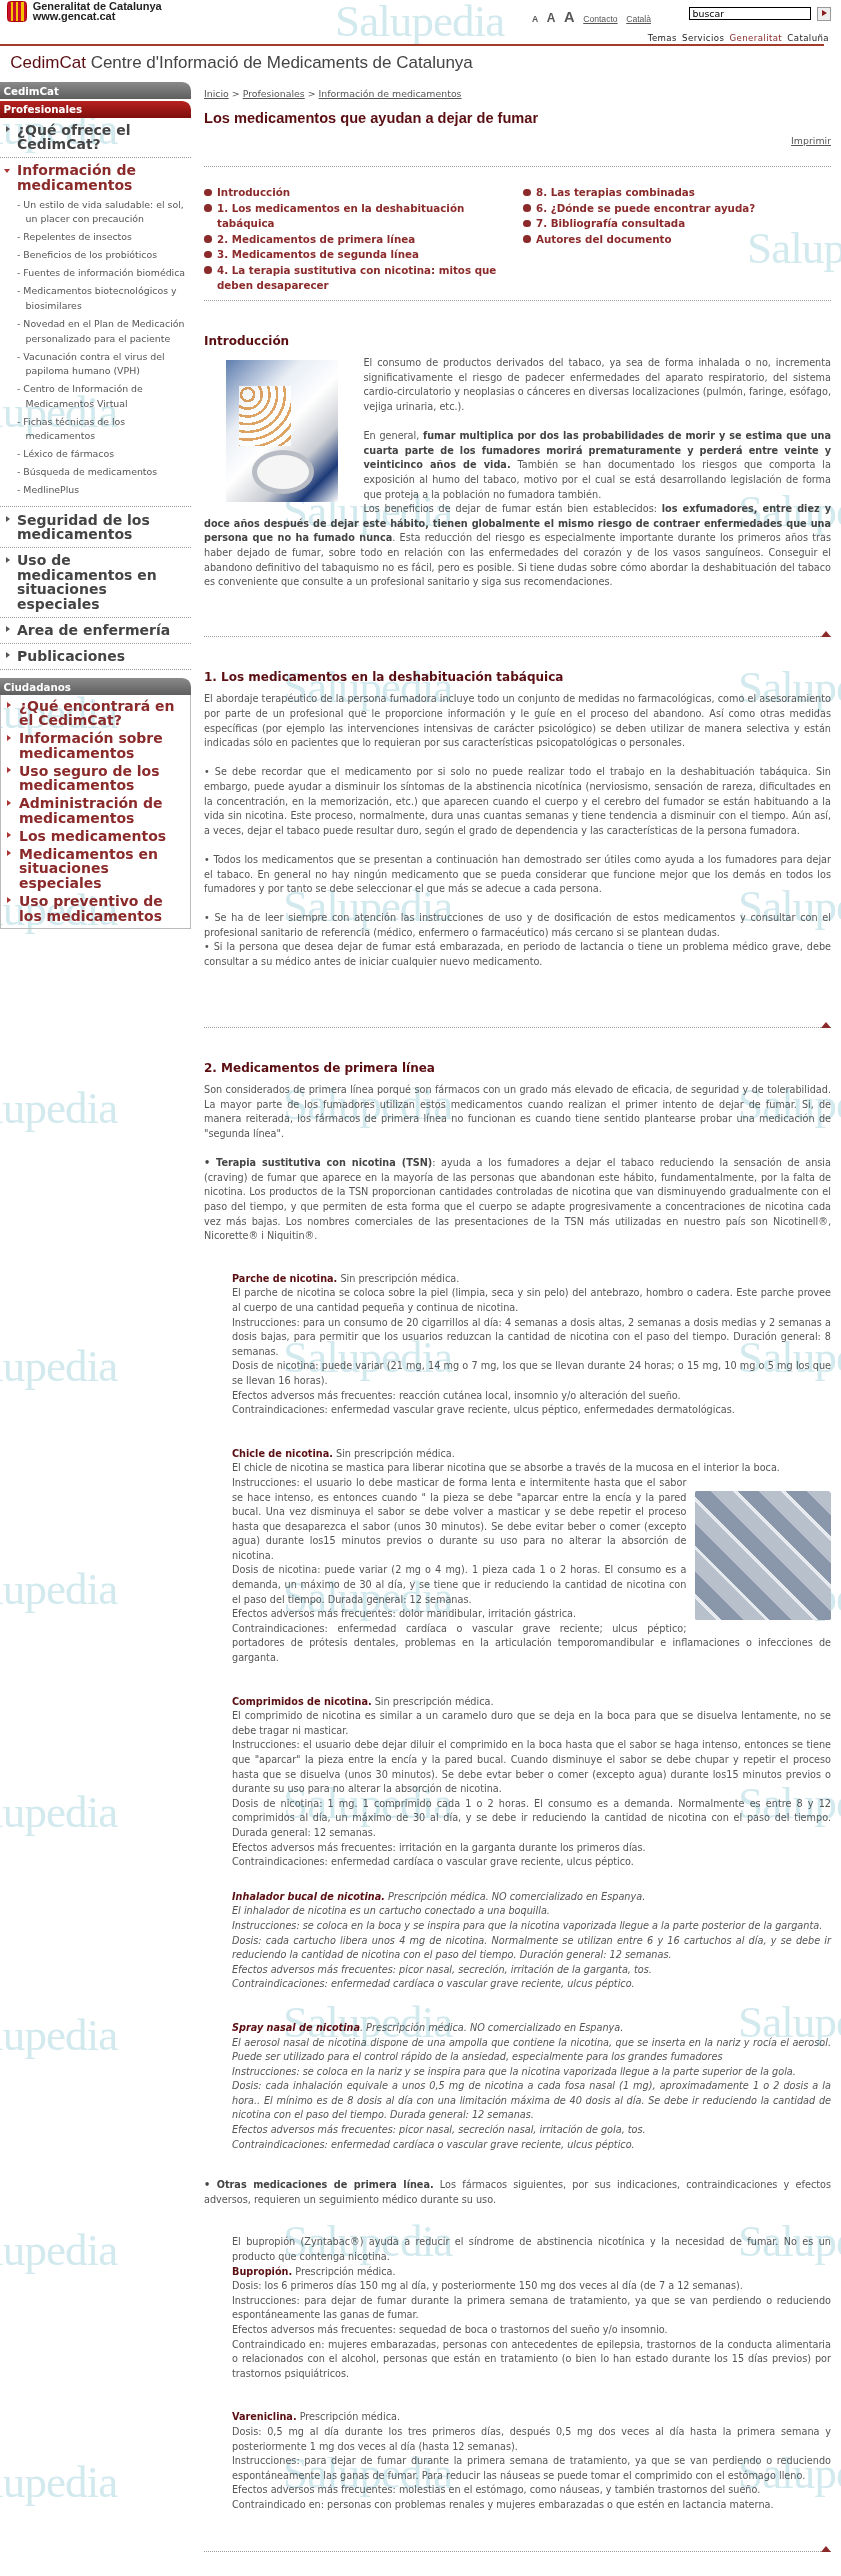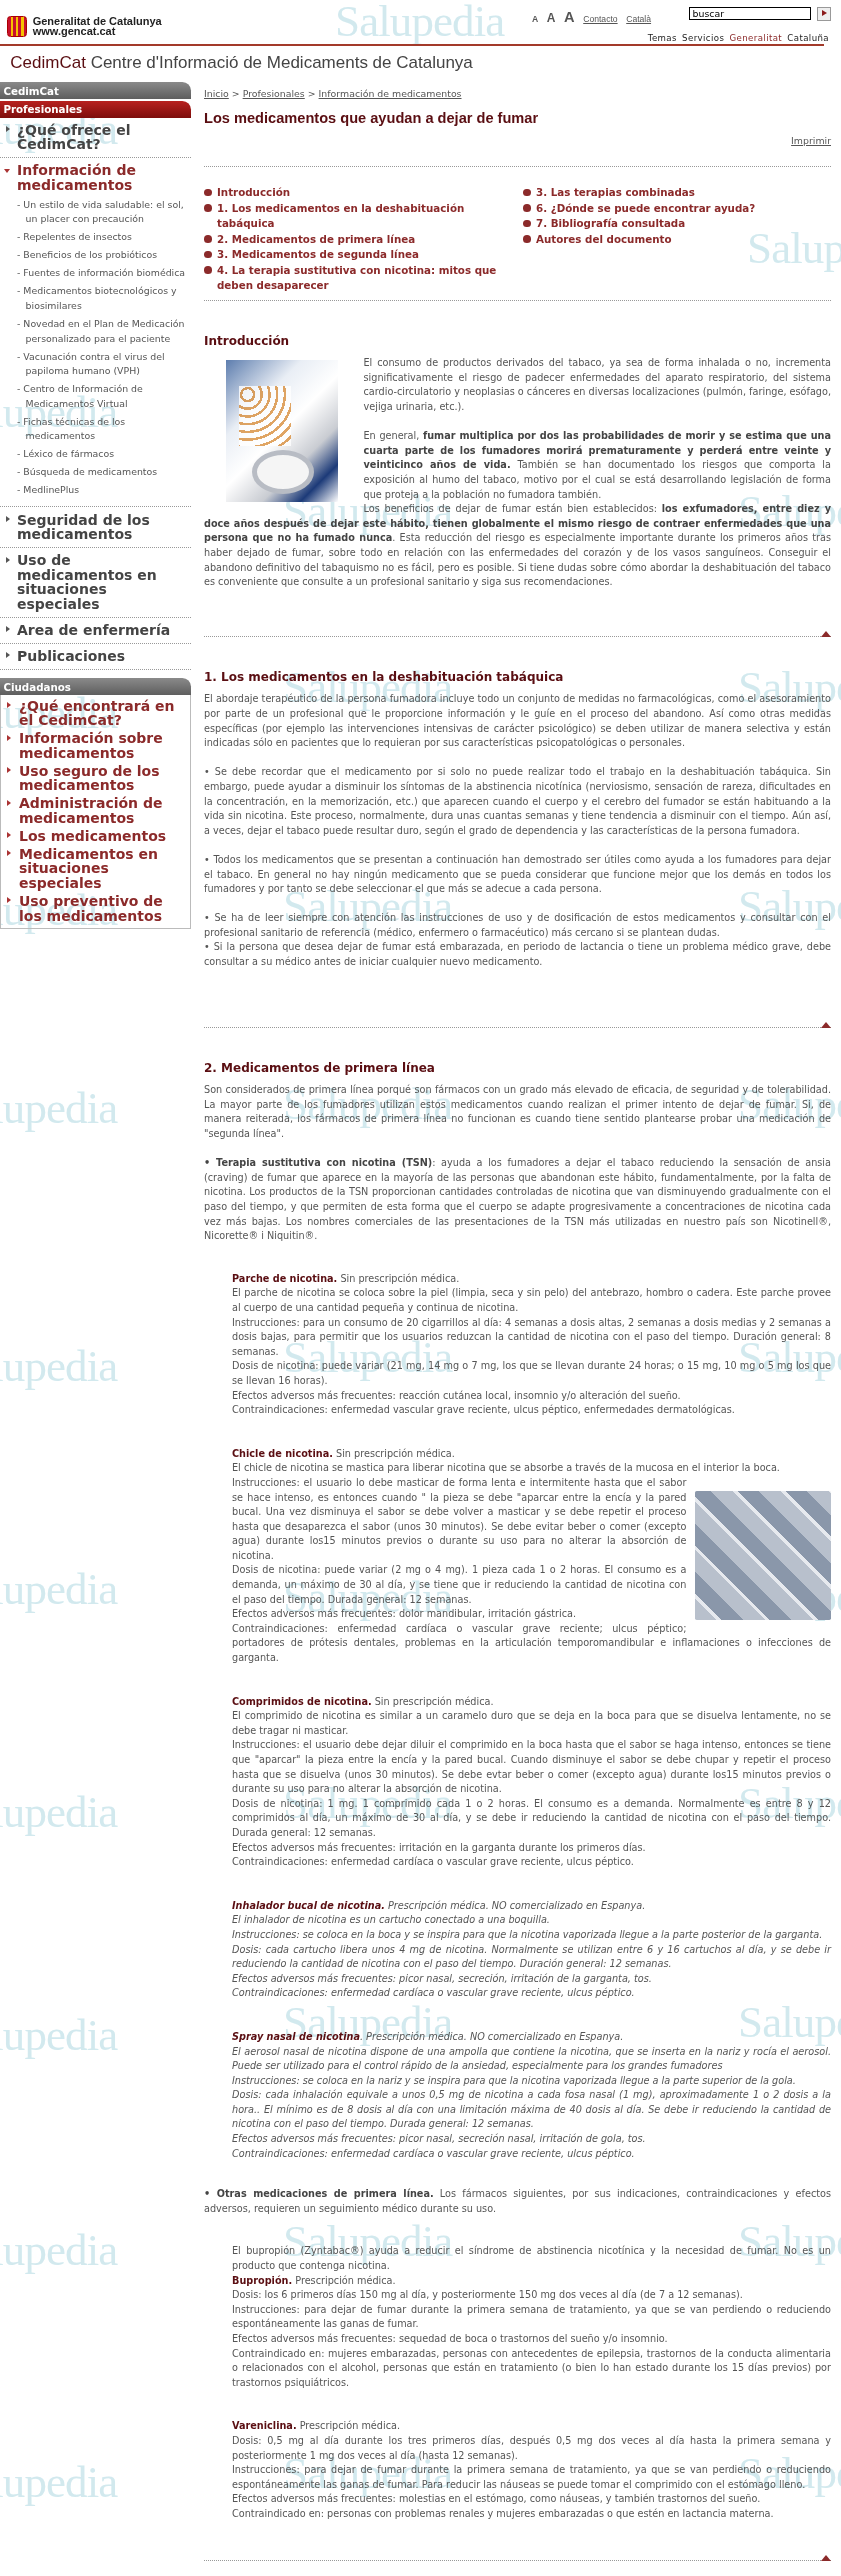--- a/index.html
+++ b/index.html
@@ -3,21 +3,21 @@
 <meta charset="utf-8">
 <style>
   * { box-sizing: border-box; margin: 0; padding: 0; }
   body { width: 841px; height: 2576px; overflow: hidden; background: #fff; font-family: "DejaVu Sans", sans-serif; color: #555; position: relative; }
   a { color: inherit; }
 
   .watermark { position: absolute; font-family: "Liberation Serif", serif; font-size: 45px; color: #bfe0e8; opacity: 0.7; pointer-events: none; z-index: 0; letter-spacing: -0.9px; }
 
   
   .topbar { position: relative; height: 31px; z-index: 2; }
-  .logo { position: absolute; left: 6.9px; top: 16px; display: flex; align-items: center; }
+  .logo { position: absolute; left: 6.9px; top: 1px; display: flex; align-items: center; }
   .logo-mark { width: 20.6px; height: 20.6px; border-radius: 3.4px; background: repeating-linear-gradient(90deg, #c8102e 0 2.6px, #f6c200 2.6px 5.2px); margin-right: 5.2px; border: 0.9px solid #a00; }
   .logo-text { font-family: "Liberation Sans", sans-serif; font-weight: bold; font-size: 11px; line-height: 10.3px; color: #222; }
   .tools { position: absolute; left: 532px; top: 8.6px; display: flex; align-items: baseline; gap: 8.6px; font-family: "Liberation Sans", sans-serif; color: #555; }
   .fs1 { font-size: 8.6px; font-weight: bold; } .fs2 { font-size: 12px; font-weight: bold; } .fs3 { font-size: 14.6px; font-weight: bold; }
   .toplink { font-size: 8.6px; text-decoration: underline; color: #555; }
   .search { position: absolute; left: 689px; top: 6.9px; width: 122px; height: 13px; border: 0.9px solid #000; font-size: 9.4px; padding: 0 2.6px; font-family: "DejaVu Sans", sans-serif; }
   .search-btn { position: absolute; left: 817px; top: 6.9px; width: 13.7px; height: 13.7px; border: 0.9px solid #999; background: #eee; }
   .search-btn::after { content: ""; position: absolute; left: 4.3px; top: 2.6px; border-left: 5.2px solid #8b1a1a; border-top: 3.4px solid transparent; border-bottom: 3.4px solid transparent; }
   .topnav { position: absolute; right: 12px; top: 33px; font-size: 8.6px; display: flex; gap: 5.2px; color: #222; z-index: 2; letter-spacing: 0.4px; }
   .topnav .active { color: #8b2a2a; }
@@ -184,21 +184,21 @@
 
   <div class="toc">
     <ul class="toc-col toc-c1">
       <li>Introducción</li>
       <li>1. Los medicamentos en la deshabituación tabáquica</li>
       <li>2. Medicamentos de primera línea</li>
       <li>3. Medicamentos de segunda línea</li>
       <li>4. La terapia sustitutiva con nicotina: mitos que deben desaparecer</li>
     </ul>
     <ul class="toc-col toc-c2">
-      <li>3. Las terapias combinadas</li>
+      <li>8. Las terapias combinadas</li>
       <li>6. ¿Dónde se puede encontrar ayuda?</li>
       <li>7. Bibliografía consultada</li>
       <li>Autores del documento</li>
     </ul>
   </div>
   <div class="dotline"></div>
 
   <h2 class="sec">Introducción</h2>
   <div class="introimg"></div>
   <p class="txt">El consumo de productos derivados del tabaco, ya sea de forma inhalada o no, incrementa significativamente el riesgo de padecer enfermedades del aparato respiratorio, del sistema cardio-circulatorio y neoplasias o cánceres en diversas localizaciones (pulmón, faringe, esófago, vejiga urinaria, etc.).</p>
@@ -247,21 +247,21 @@
 
   <div class="med" style="margin-top:29px">
     <p class="txt"><span class="name">Comprimidos de nicotina.</span><span> Sin prescripción médica.</span></p>
     <p class="txt">El comprimido de nicotina es similar a un caramelo duro que se deja en la boca para que se disuelva lentamente, no se debe tragar ni masticar.</p>
     <p class="txt">Instrucciones: el usuario debe dejar diluir el comprimido en la boca hasta que el sabor se haga intenso, entonces se tiene que "aparcar" la pieza entre la encía y la pared bucal. Cuando disminuye el sabor se debe chupar y repetir el proceso hasta que se disuelva (unos 30 minutos). Se debe evtar beber o comer (excepto agua) durante los15 minutos previos o durante su uso para no alterar la absorción de nicotina.</p>
     <p class="txt">Dosis de nicotina: 1 mg. 1 comprimido cada 1 o 2 horas. El consumo es a demanda. Normalmente es entre 8 y 12 comprimidos al día, un máximo de 30 al día, y se debe ir reduciendo la cantidad de nicotina con el paso del tiempo. Durada general: 12 semanas.</p>
     <p class="txt">Efectos adversos más frecuentes: irritación en la garganta durante los primeros días.</p>
     <p class="txt">Contraindicaciones: enfermedad cardíaca o vascular grave reciente, ulcus péptico.</p>
   </div>
 
-  <div class="med it" style="margin-top:29px">
+  <div class="med it" style="margin-top:20px">
     <p class="txt"><span class="name">Inhalador bucal de nicotina.</span><span> Prescripción médica. NO comercializado en Espanya.</span></p>
     <p class="txt">El inhalador de nicotina es un cartucho conectado a una boquilla.</p>
     <p class="txt">Instrucciones: se coloca en la boca y se inspira para que la nicotina vaporizada llegue a la parte posterior de la garganta.</p>
     <p class="txt">Dosis: cada cartucho libera unos 4 mg de nicotina. Normalmente se utilizan entre 6 y 16 cartuchos al día, y se debe ir reduciendo la cantidad de nicotina con el paso del tiempo. Duración general: 12 semanas.</p>
     <p class="txt">Efectos adversos más frecuentes: picor nasal, secreción, irritación de la garganta, tos.</p>
     <p class="txt">Contraindicaciones: enfermedad cardíaca o vascular grave reciente, ulcus péptico.</p>
   </div>
 
   <div class="med it" style="margin-top:29px">
     <p class="txt"><span class="name">Spray nasal de nicotina</span><span>. Prescripción médica. NO comercializado en Espanya.</span></p>

